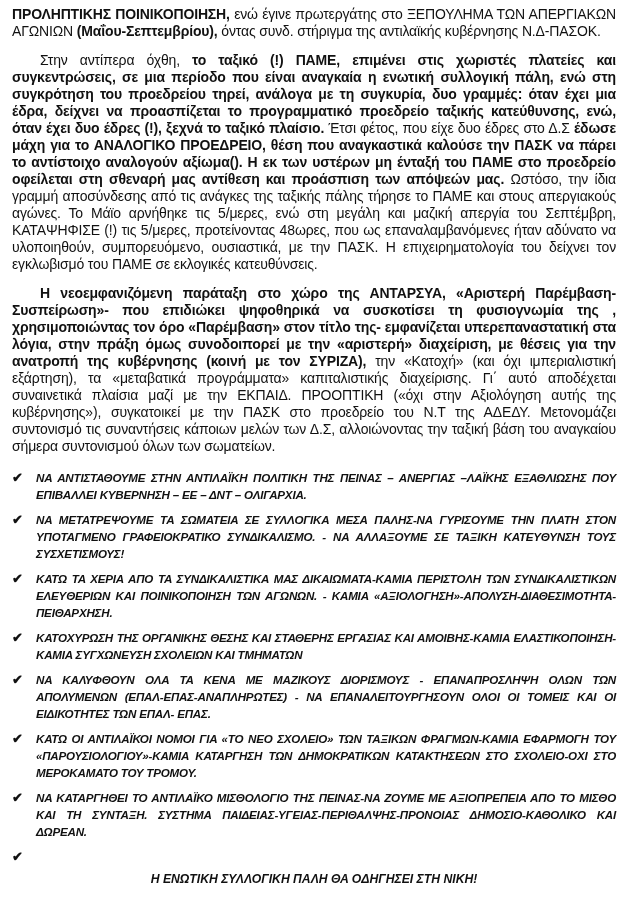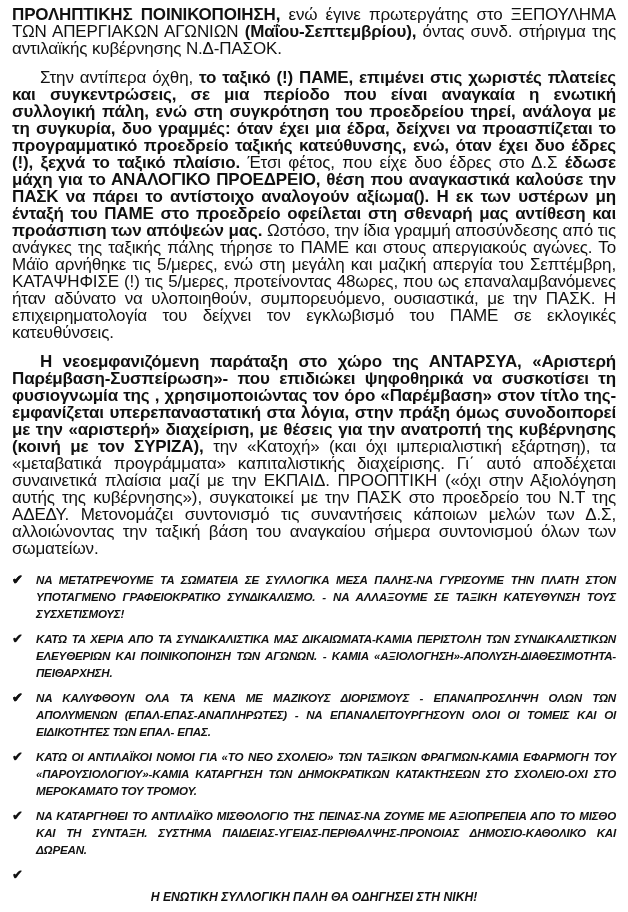--- a/index.html
+++ b/index.html
@@ -1,19 +1,19 @@
 <!DOCTYPE html>
 <html><head>
 <meta charset="utf-8">
 <style>
   html, body { margin:0; padding:0; background:#ffffff; }
   body { width:628px; height:912px; overflow:hidden; position:relative;
          font-family:"Liberation Sans", sans-serif; color:#111; }
   .page { position:absolute; left:12px; top:6px; width:604px; }
-  .para { font-size:17px; line-height:17px; text-align:justify; margin:0; letter-spacing:-0.15px; }
+  .para { font-size:14px; line-height:17px; text-align:justify; margin:0; letter-spacing:-0.15px; }
   .indent { text-indent:28px;margin-top:12px; }
   .b { font-weight:bold; }
   .r { font-weight:normal; }
   .list { margin:14px 0 0 0; padding:0; list-style:none; }
   .list li { position:relative; padding-left:24px; margin-bottom:8px;
              font-size:11.6px; line-height:17px; font-weight:bold; font-style:italic;
              text-align:justify; letter-spacing:-0.2px; }
   .check { position:absolute; left:0; top:0; font-style:normal; font-size:13px; }
   .closing { font-size:12.2px; line-height:17px; font-weight:bold; font-style:italic;
              text-align:justify; margin:36px 0 0 0; text-indent:28px; letter-spacing:-0.1px; }
@@ -31,24 +31,24 @@
 
   <p class="para indent">
     <span class="r">Στην αντίπερα όχθη, </span><span class="b">το ταξικό (!) ΠΑΜΕ, επιμένει στις χωριστές πλατείες και συγκεντρώσεις, σε μια περίοδο που είναι αναγκαία η ενωτική συλλογική πάλη, ενώ στη συγκρότηση του προεδρείου τηρεί, ανάλογα με τη συγκυρία, δυο γραμμές: όταν έχει μια έδρα, δείχνει να προασπίζεται το προγραμματικό προεδρείο ταξικής κατεύθυνσης, ενώ, όταν έχει δυο έδρες (!), ξεχνά το ταξικό πλαίσιο.</span><span class="r"> Έτσι φέτος, που είχε δυο έδρες στο Δ.Σ </span><span class="b">έδωσε μάχη για το </span><span class="b">ΑΝΑΛΟΓΙΚΟ ΠΡΟΕΔΡΕΙΟ</span><span class="b">, θέση που αναγκαστικά καλούσε την ΠΑΣΚ να πάρει το αντίστοιχο αναλογούν αξίωμα(). Η εκ των υστέρων μη ένταξή του ΠΑΜΕ στο προεδρείο οφείλεται στη σθεναρή μας αντίθεση και προάσπιση των απόψεών μας.</span><span class="r"> Ωστόσο, την ίδια γραμμή αποσύνδεσης από τις ανάγκες της ταξικής πάλης τήρησε το ΠΑΜΕ και στους απεργιακούς αγώνες. Το Μάϊο αρνήθηκε τις 5/μερες, ενώ στη μεγάλη και μαζική απεργία του Σεπτέμβρη, ΚΑΤΑΨΗΦΙΣΕ (!) τις 5/μερες, προτείνοντας 48ωρες, που ως επαναλαμβανόμενες ήταν αδύνατο να υλοποιηθούν, συμπορευόμενο, ουσιαστικά, με την ΠΑΣΚ. Η επιχειρηματολογία του δείχνει τον εγκλωβισμό του ΠΑΜΕ σε εκλογικές κατευθύνσεις.</span>
   </p>
 
   <p class="para indent">
     <span class="b">Η νεοεμφανιζόμενη παράταξη στο χώρο της ΑΝΤΑΡΣΥΑ, «Αριστερή Παρέμβαση-Συσπείρωση»- που επιδιώκει ψηφοθηρικά να συσκοτίσει τη φυσιογνωμία της , χρησιμοποιώντας τον όρο «Παρέμβαση» στον τίτλο της- εμφανίζεται υπερεπαναστατική στα λόγια, στην πράξη όμως συνοδοιπορεί με την «αριστερή» διαχείριση, με θέσεις για την ανατροπή της κυβέρνησης (κοινή με τον ΣΥΡΙΖΑ),</span><span class="r"> την «Κατοχή» (και όχι ιμπεριαλιστική εξάρτηση), τα «μεταβατικά προγράμματα» καπιταλιστικής διαχείρισης. Γι΄ αυτό αποδέχεται συναινετικά πλαίσια μαζί με την ΕΚΠΑΙΔ. ΠΡΟΟΠΤΙΚΗ («όχι στην Αξιολόγηση αυτής της κυβέρνησης»), συγκατοικεί με την ΠΑΣΚ στο προεδρείο του Ν.Τ της ΑΔΕΔΥ. Μετονομάζει συντονισμό τις συναντήσεις κάποιων μελών των Δ.Σ, αλλοιώνοντας την ταξική βάση του αναγκαίου σήμερα συντονισμού όλων των σωματείων.</span>
   </p>
 
   <ul class="list">
-    <li><span class="check">✔</span></li>
+    <li><span class="check">✔</span><span>ΝΑ ΑΝΤΙΣΤΑΘΟΥΜΕ ΣΤΗΝ ΑΝΤΙΛΑΪΚΗ ΠΟΛΙΤΙΚΗ ΤΗΣ ΠΕΙΝΑΣ – ΑΝΕΡΓΙΑΣ –ΛΑΪΚΗΣ ΕΞΑΘΛΙΩΣΗΣ ΠΟΥ ΕΠΙΒΑΛΛΕΙ ΚΥΒΕΡΝΗΣΗ – ΕΕ – ΔΝΤ – ΟΛΙΓΑΡΧΙΑ.</span></li>
     <li><span class="check">✔</span><span>ΝΑ ΜΕΤΑΤΡΕΨΟΥΜΕ ΤΑ ΣΩΜΑΤΕΙΑ ΣΕ ΣΥΛΛΟΓΙΚΑ ΜΕΣΑ ΠΑΛΗΣ-ΝΑ ΓΥΡΙΣΟΥΜΕ ΤΗΝ ΠΛΑΤΗ ΣΤΟΝ ΥΠΟΤΑΓΜΕΝΟ ΓΡΑΦΕΙΟΚΡΑΤΙΚΟ ΣΥΝΔΙΚΑΛΙΣΜΟ. - ΝΑ ΑΛΛΑΞΟΥΜΕ ΣΕ ΤΑΞΙΚΗ ΚΑΤΕΥΘΥΝΣΗ ΤΟΥΣ ΣΥΣΧΕΤΙΣΜΟΥΣ!</span></li>
     <li><span class="check">✔</span><span>ΚΑΤΩ ΤΑ ΧΕΡΙΑ ΑΠΟ ΤΑ ΣΥΝΔΙΚΑΛΙΣΤΙΚΑ ΜΑΣ ΔΙΚΑΙΩΜΑΤΑ-ΚΑΜΙΑ ΠΕΡΙΣΤΟΛΗ ΤΩΝ ΣΥΝΔΙΚΑΛΙΣΤΙΚΩΝ ΕΛΕΥΘΕΡΙΩΝ ΚΑΙ ΠΟΙΝΙΚΟΠΟΙΗΣΗ ΤΩΝ ΑΓΩΝΩΝ. - ΚΑΜΙΑ «ΑΞΙΟΛΟΓΗΣΗ»-ΑΠΟΛΥΣΗ-ΔΙΑΘΕΣΙΜΟΤΗΤΑ- ΠΕΙΘΑΡΧΗΣΗ.</span></li>
-    <li><span class="check">✔</span></li>
+    <li><span class="check">✔</span><span>ΚΑΤΟΧΥΡΩΣΗ ΤΗΣ ΟΡΓΑΝΙΚΗΣ ΘΕΣΗΣ ΚΑΙ ΣΤΑΘΕΡΗΣ ΕΡΓΑΣΙΑΣ ΚΑΙ ΑΜΟΙΒΗΣ-ΚΑΜΙΑ ΕΛΑΣΤΙΚΟΠΟΙΗΣΗ-ΚΑΜΙΑ ΣΥΓΧΩΝΕΥΣΗ ΣΧΟΛΕΙΩΝ ΚΑΙ ΤΜΗΜΑΤΩΝ</span></li>
     <li><span class="check">✔</span><span>ΝΑ ΚΑΛΥΦΘΟΥΝ ΟΛΑ ΤΑ ΚΕΝΑ ΜΕ ΜΑΖΙΚΟΥΣ ΔΙΟΡΙΣΜΟΥΣ - ΕΠΑΝΑΠΡΟΣΛΗΨΗ ΟΛΩΝ ΤΩΝ ΑΠΟΛΥΜΕΝΩΝ (ΕΠΑΛ-ΕΠΑΣ-ΑΝΑΠΛΗΡΩΤΕΣ) - ΝΑ ΕΠΑΝΑΛΕΙΤΟΥΡΓΗΣΟΥΝ ΟΛΟΙ ΟΙ ΤΟΜΕΙΣ ΚΑΙ ΟΙ ΕΙΔΙΚΟΤΗΤΕΣ ΤΩΝ ΕΠΑΛ- ΕΠΑΣ.</span></li>
     <li><span class="check">✔</span><span>ΚΑΤΩ ΟΙ ΑΝΤΙΛΑΪΚΟΙ ΝΟΜΟΙ ΓΙΑ «ΤΟ ΝΕΟ ΣΧΟΛΕΙΟ» ΤΩΝ ΤΑΞΙΚΩΝ ΦΡΑΓΜΩΝ-ΚΑΜΙΑ ΕΦΑΡΜΟΓΗ ΤΟΥ «ΠΑΡΟΥΣΙΟΛΟΓΙΟΥ»-ΚΑΜΙΑ ΚΑΤΑΡΓΗΣΗ ΤΩΝ ΔΗΜΟΚΡΑΤΙΚΩΝ ΚΑΤΑΚΤΗΣΕΩΝ ΣΤΟ ΣΧΟΛΕΙΟ-ΟΧΙ ΣΤΟ ΜΕΡΟΚΑΜΑΤΟ ΤΟΥ ΤΡΟΜΟΥ.</span></li>
     <li><span class="check">✔</span><span>ΝΑ ΚΑΤΑΡΓΗΘΕΙ ΤΟ ΑΝΤΙΛΑΪΚΟ ΜΙΣΘΟΛΟΓΙΟ ΤΗΣ ΠΕΙΝΑΣ-ΝΑ ΖΟΥΜΕ ΜΕ ΑΞΙΟΠΡΕΠΕΙΑ ΑΠΟ ΤΟ ΜΙΣΘΟ ΚΑΙ ΤΗ ΣΥΝΤΑΞΗ. ΣΥΣΤΗΜΑ ΠΑΙΔΕΙΑΣ-ΥΓΕΙΑΣ-ΠΕΡΙΘΑΛΨΗΣ-ΠΡΟΝΟΙΑΣ ΔΗΜΟΣΙΟ-ΚΑΘΟΛΙΚΟ ΚΑΙ ΔΩΡΕΑΝ.</span></li>
     <li><span class="check">✔</span></li>
   </ul>
 
 
   <p class="final">Η ΕΝΩΤΙΚΗ ΣΥΛΛΟΓΙΚΗ ΠΑΛΗ ΘΑ ΟΔΗΓΗΣΕΙ ΣΤΗ ΝΙΚΗ!</p>
 
 </div>

